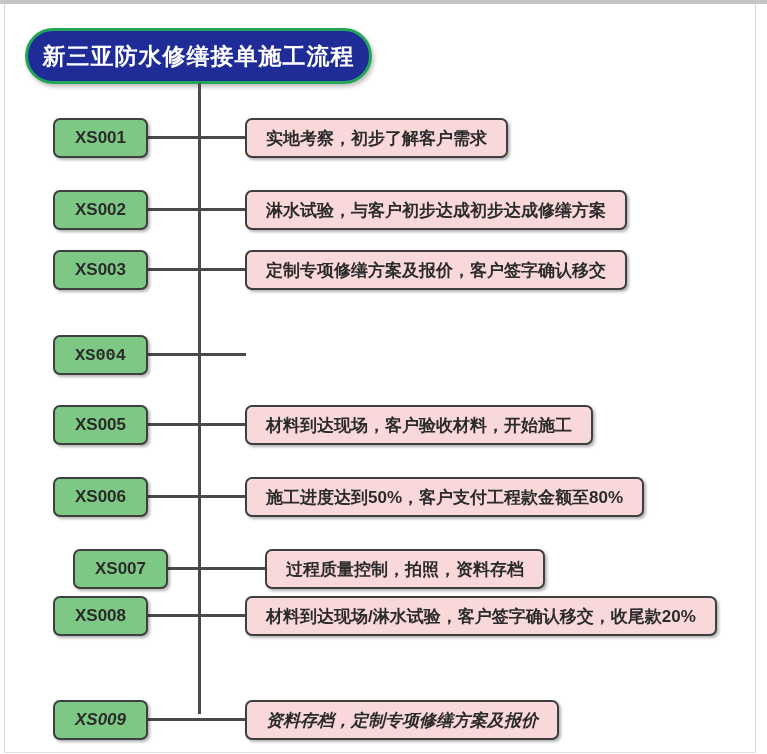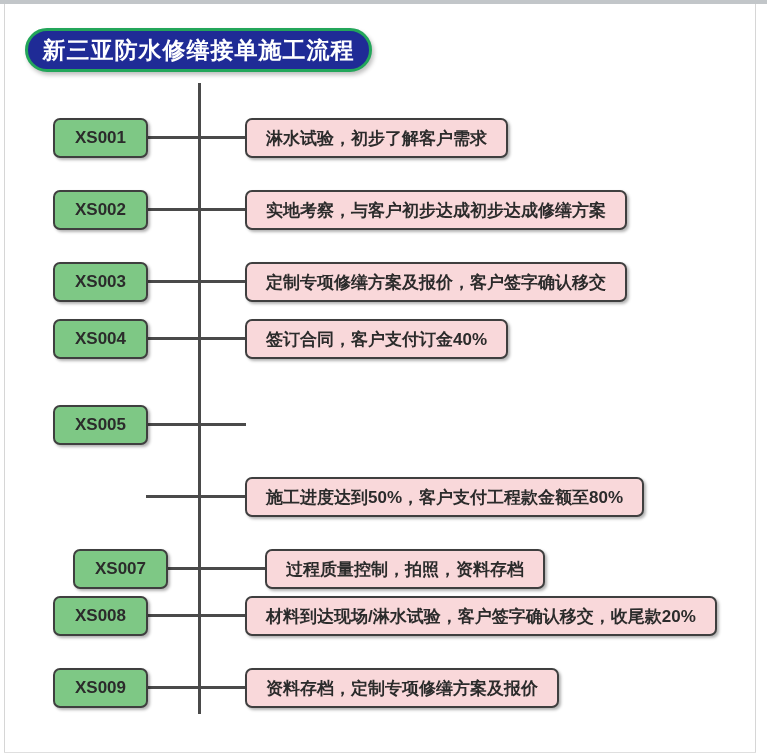--- a/index.html
+++ b/index.html
@@ -17,21 +17,21 @@
   }
   
   .edge-top    { position:absolute; left:0; top:0; width:767px; height:4px; background:var(--edge-top-color); }
   .edge-left   { position:absolute; left:4px; top:4px; width:1px; height:748px; background:var(--edge-side-color); }
   .edge-right  { position:absolute; left:755px; top:4px; width:1px; height:748px; background:var(--edge-side-color); }
   .edge-bottom { position:absolute; left:4px; top:752px; width:752px; height:1px; background:var(--edge-bottom-color); }
 
   .title-pill {
     position: absolute;
     left: 25px; top: 28px;
-    width: 347px; height: 44px;
+    width: 347px; height: 56px;
     box-sizing: border-box;
     background: var(--title-fill);
     border: 3px solid var(--title-border);
     border-radius: 28px;
     display: flex; align-items: center; justify-content: center;
     color: var(--title-text);
     font-size: 23px; font-weight: bold;
     letter-spacing: 1px;
     box-shadow: 2px 3px 4px rgba(0,0,0,0.25);
     white-space: nowrap;
@@ -98,58 +98,61 @@
 
   <div class="trunk"></div>
 
   <div>
       <div class="row" style="top: 118px;">
     <div class="connector"></div>
     <div class="code-box">
       <span>XS001</span>
     </div>
     <div class="label-box">
-      <span>淋水试验，初步了解客户需求</span>
+      <span>实地考察，初步了解客户需求</span>
     </div>
   </div>
       <div class="row" style="top: 190px; border-radius: 18px;">
     <div class="connector"></div>
     <div class="code-box">
       <span>XS002</span>
     </div>
     <div class="label-box">
-      <span>实地考察，与客户初步达成初步达成修缮方案</span>
+      <span>淋水试验，与客户初步达成初步达成修缮方案</span>
     </div>
   </div>
-      <div class="row" style="top: 262px;">
+      <div class="row" style="top: 250px;">
     <div class="connector"></div>
     <div class="code-box">
       <span>XS003</span>
     </div>
     <div class="label-box">
       <span>定制专项修缮方案及报价，客户签字确认移交</span>
     </div>
   </div>
-      <div class="row" style="top: 319px;">
+      <div class="row" style="top: 335px; font-family: Liberation Mono, monospace;">
     <div class="connector"></div>
     <div class="code-box">
       <span>XS004</span>
-    </div>
-    <div class="label-box">
-      <span>签订合同，客户支付订金40%</span>
     </div>
   </div>
       <div class="row" style="top: 405px; text-decoration: underline;">
     <div class="connector"></div>
     <div class="code-box">
       <span>XS005</span>
     </div>
+    <div class="label-box">
+      <span>材料到达现场，客户验收材料，开始施工</span>
+    </div>
   </div>
       <div class="row" style="top: 477px;">
     <div class="connector"></div>
+    <div class="code-box">
+      <span>XS006</span>
+    </div>
     <div class="label-box">
       <span>施工进度达到50%，客户支付工程款金额至80%</span>
     </div>
   </div>
       <div class="row" style="top: 549px; margin-left: 20px;">
     <div class="connector"></div>
     <div class="code-box">
       <span>XS007</span>
     </div>
     <div class="label-box">
@@ -158,21 +161,21 @@
   </div>
       <div class="row" style="top: 596px;">
     <div class="connector"></div>
     <div class="code-box">
       <span>XS008</span>
     </div>
     <div class="label-box">
       <span>材料到达现场/淋水试验，客户签字确认移交，收尾款20%</span>
     </div>
   </div>
-      <div class="row" style="top: 668px;">
+      <div class="row" style="top: 700px; font-style: italic;">
     <div class="connector"></div>
     <div class="code-box">
       <span>XS009</span>
     </div>
     <div class="label-box">
       <span>资料存档，定制专项修缮方案及报价</span>
     </div>
   </div>
     </div>
 </div>

